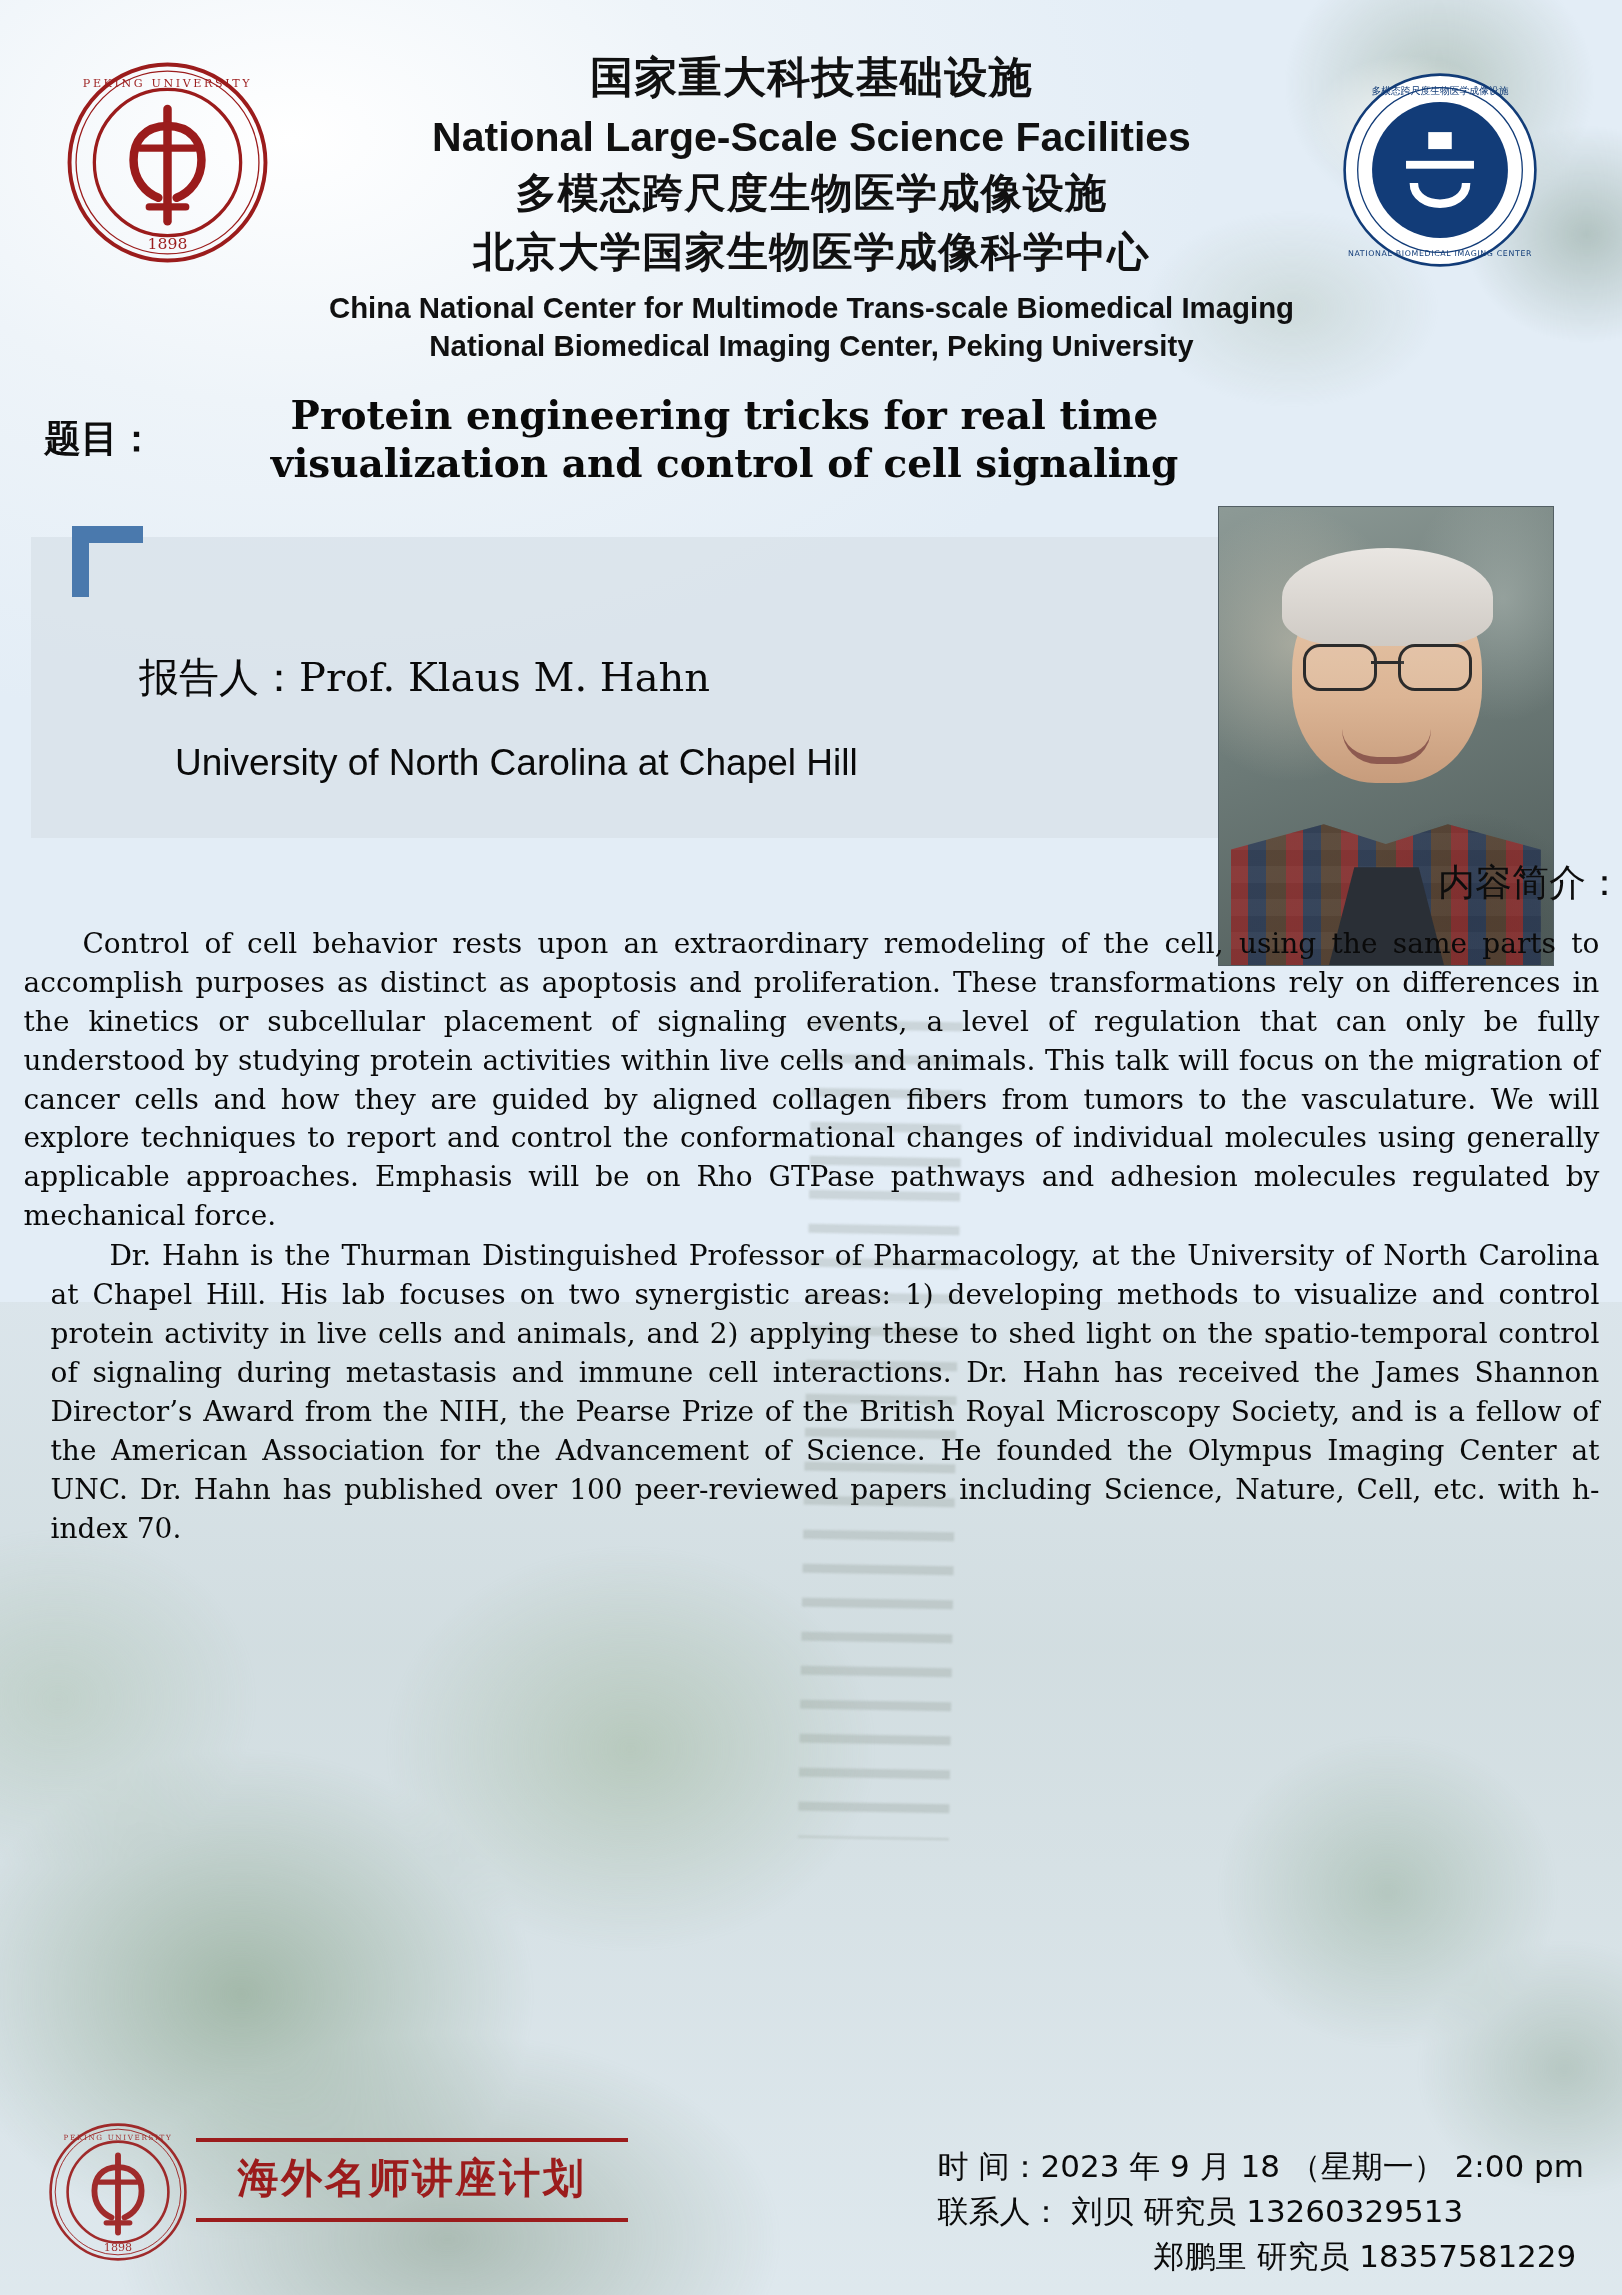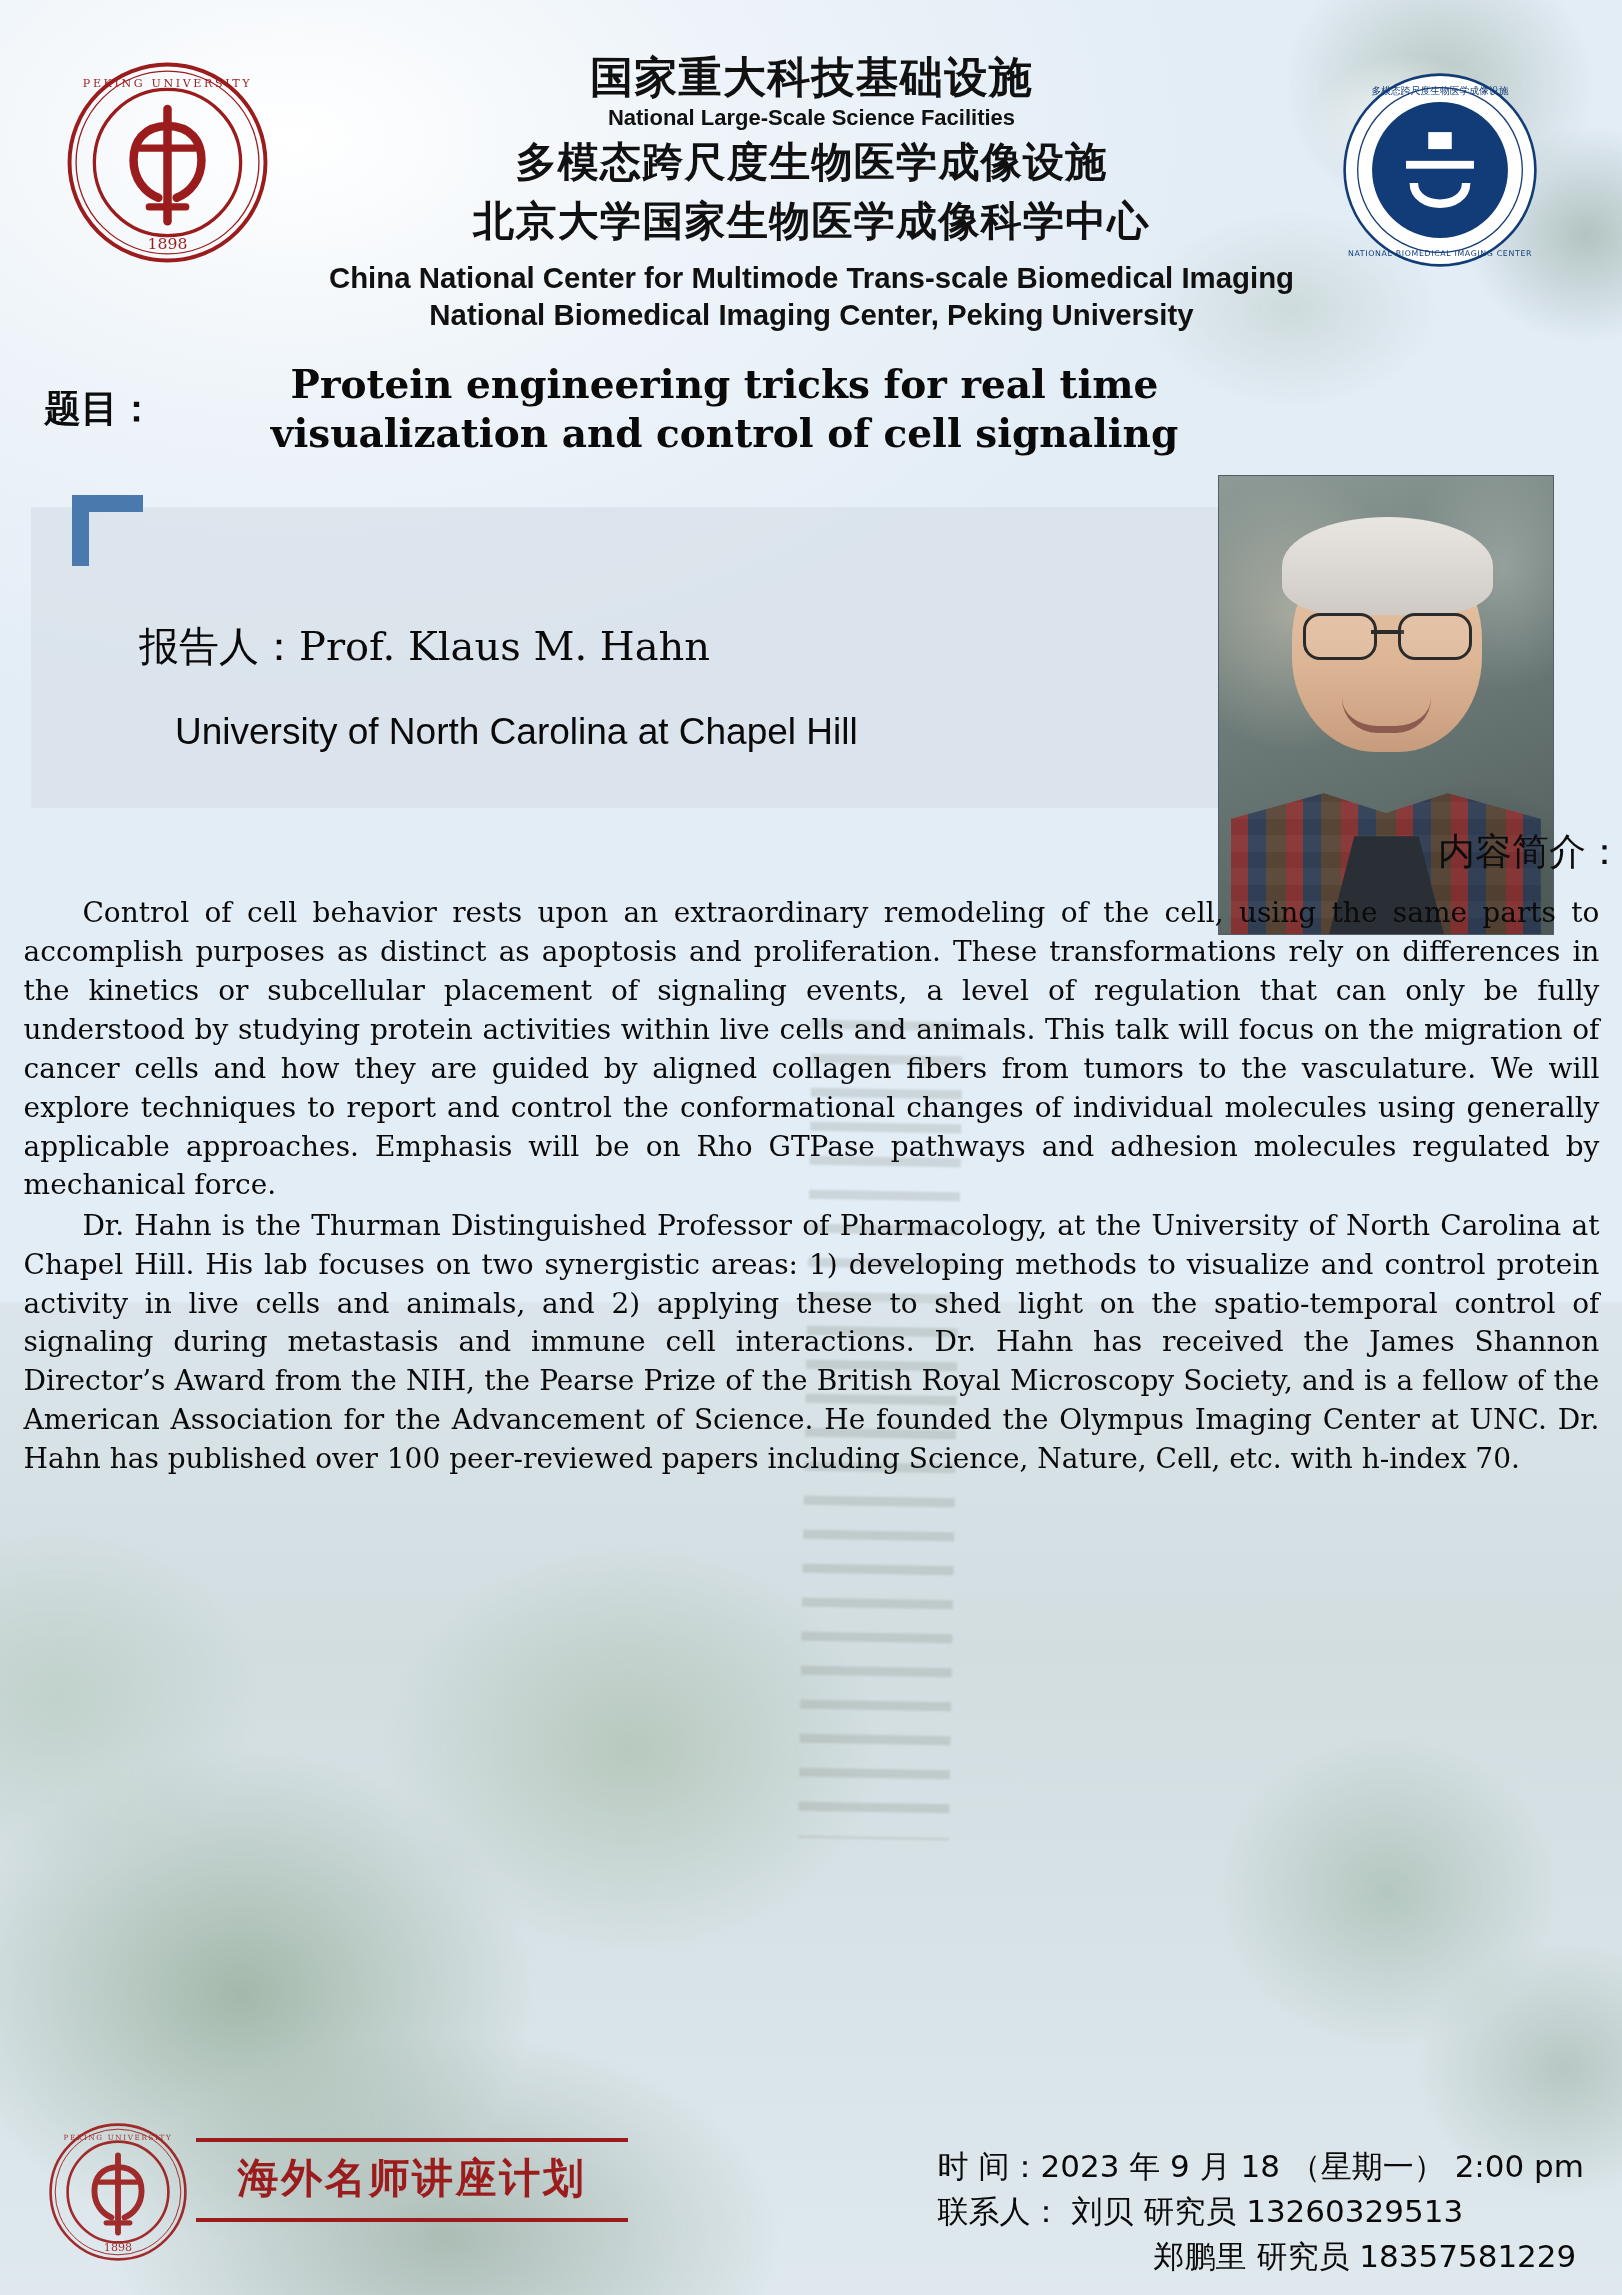--- a/index.html
+++ b/index.html
@@ -100,25 +100,25 @@
   .title-cn1 {
     font-family: "DejaVu Sans", sans-serif;
     font-size: 43px;
     font-weight: bold;
     color: #111111;
     letter-spacing: 1.3px;
     line-height: 1.18;
   }
   .title-en1 {
     font-family: "Liberation Sans", sans-serif;
-    font-size: 22px;
+    font-size: 41px;
     font-weight: 600;
     color: #111111;
     line-height: 1.2;
-    margin-top: 2px;
+    margin-top: 10px;
   }
   .title-cn2, .title-cn3 {
     font-family: "DejaVu Sans", sans-serif;
     font-size: 41px;
     font-weight: bold;
     color: #111111;
     letter-spacing: 1.3px;
     line-height: 1.3;
     margin-top: 5.2px;
   }
@@ -295,21 +295,21 @@
   .abstract-body {
     position: relative;
     margin: 17px 23.6px 0 23.6px;
     font-family: "DejaVu Serif", serif;
     font-size: 28px;
     line-height: 1.39;
     color: #0a0a0a;
     text-align: justify;
   }
   .abstract-body p { margin: 0; text-indent: 2.1em; }
-  .abstract-body p + p { margin-top: 1.3px; }
+  .abstract-body p + p { margin-top: 1.3px; margin-left: 27px; }
 
   
   .footer {
     position: absolute;
     left: 0; bottom: 0;
     width: 1623px;
     height: 275px;
   }
   .footer-logo {
     position: absolute;

